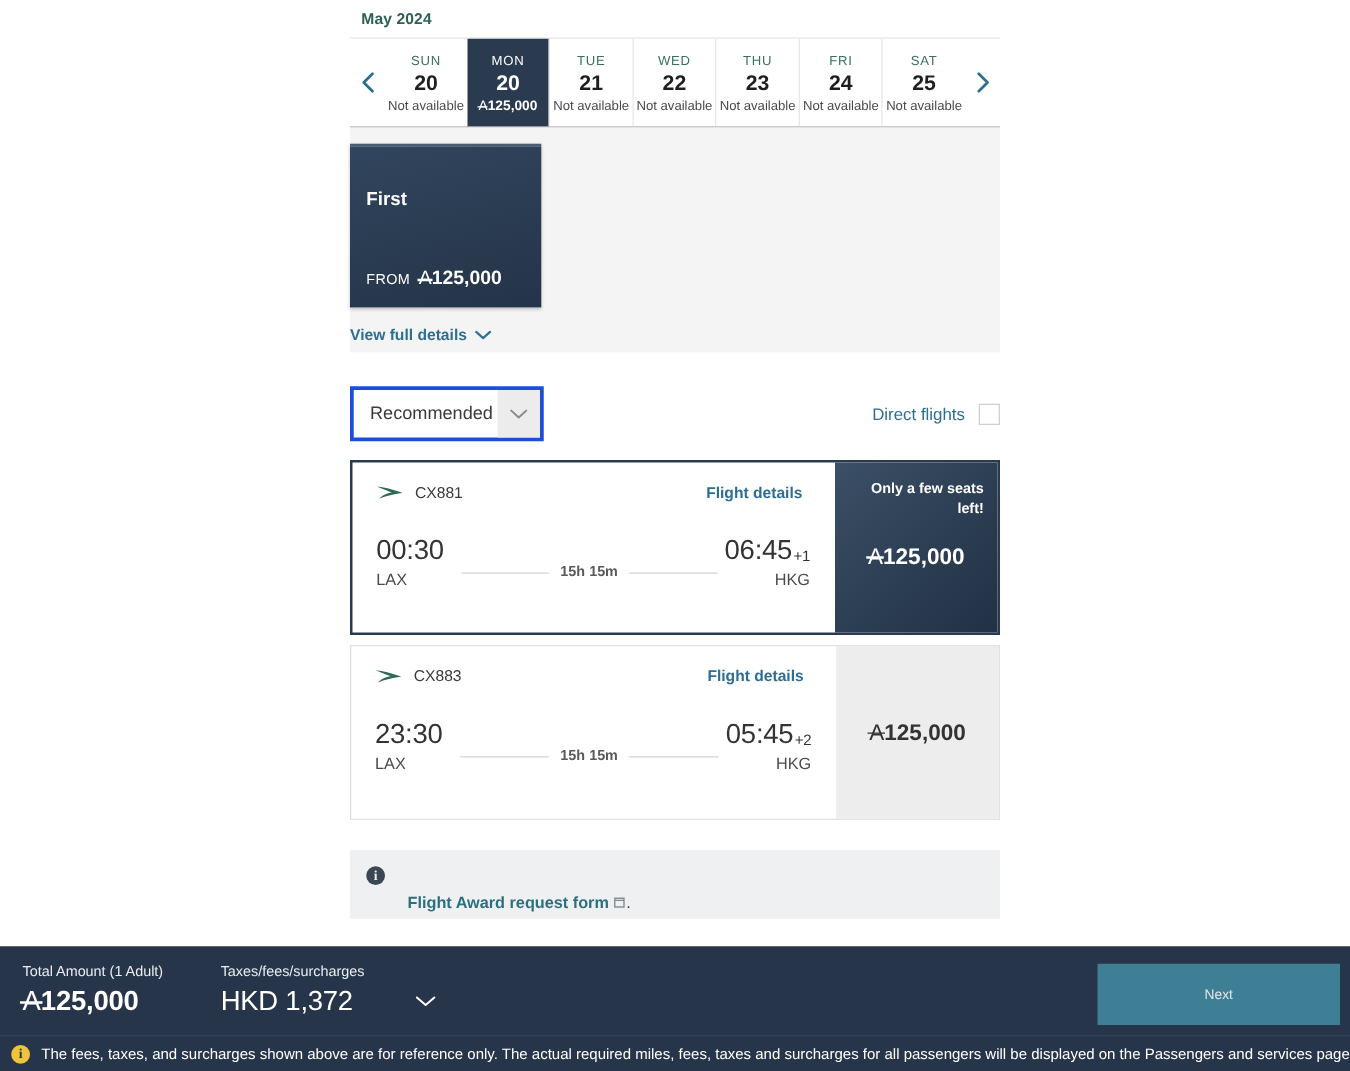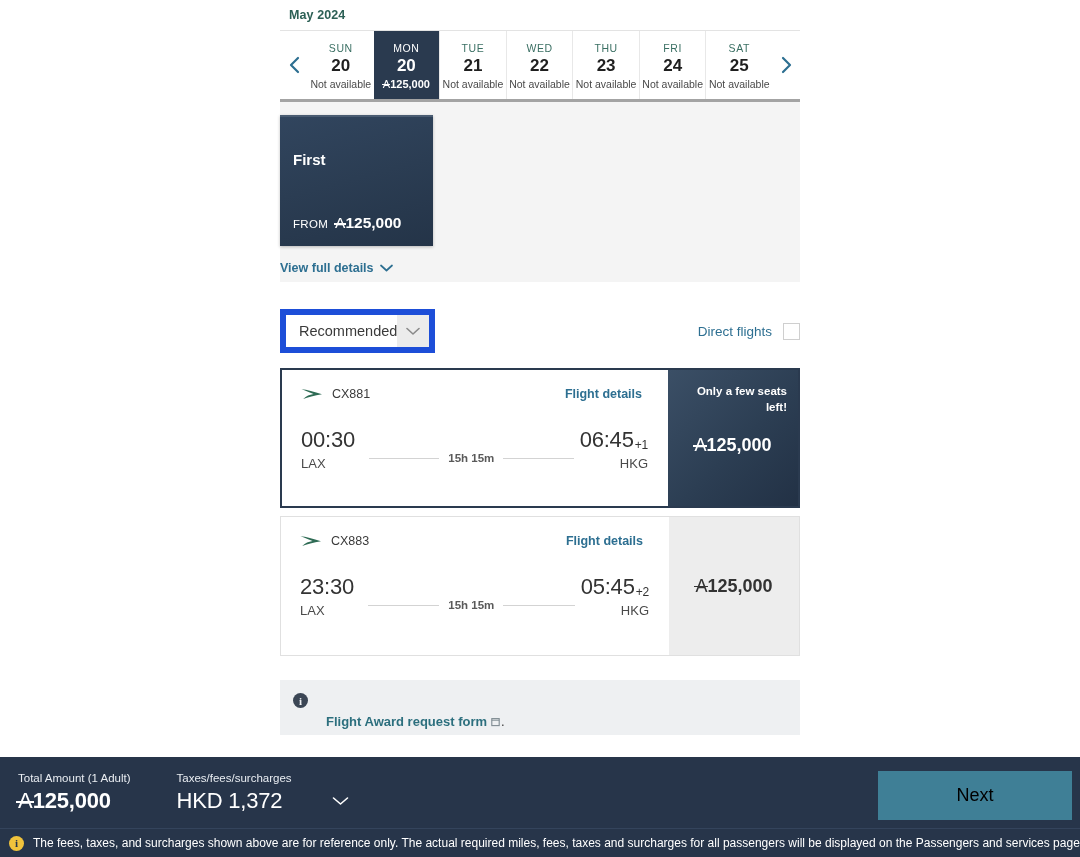--- a/index.html
+++ b/index.html
@@ -38,21 +38,21 @@
 
   
   .date-strip {
     position: absolute;
     left: 280px;
     top: 30px;
     width: 520px;
     height: 72px;
     background: #ffffff;
     border-top: 1px solid #e3e3e3;
-    border-bottom: 3px solid #a3a3a3;
+    border-bottom: 1px solid #a3a3a3;
     display: flex;
     align-items: stretch;
   }
 
   .carousel-arrow {
     width: 28px;
     display: flex;
     align-items: center;
     justify-content: center;
     cursor: pointer;
@@ -195,21 +195,21 @@
     width: 520px;
     height: 46px;
     display: flex;
     align-items: center;
     justify-content: space-between;
   }
 
   .sort-select {
     width: 155px;
     height: 44px;
-    border: 6px solid #1d4ed8;
+    border: 3px solid #1d4ed8;
     background: #ffffff;
     display: flex;
     align-items: stretch;
     cursor: pointer;
   }
   .sort-select .sort-value {
     flex: 1;
     display: flex;
     align-items: center;
     padding-left: 13px;
@@ -444,22 +444,22 @@
   .f-block.taxes .f-value { font-weight: normal; gap: 40px; }
   .f-chevron { margin-left: 10px; cursor: pointer; display: flex; }
 
   .next-btn {
     position: absolute;
     right: 8px;
     top: 14px;
     width: 194px;
     height: 49px;
     background: #3f7f96;
-    color: #000000;
-    font-size: 18px;
+    color: #e5e5e5;
+    font-size: 11px;
     border: none;
     cursor: pointer;
     font-family: "Liberation Sans", sans-serif;
   }
 
   .footer-bottom {
     height: 29px;
     display: flex;
     align-items: center;
     padding-left: 9px;

